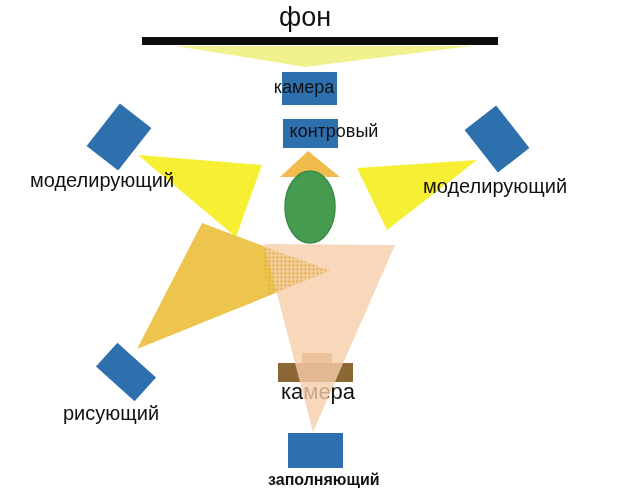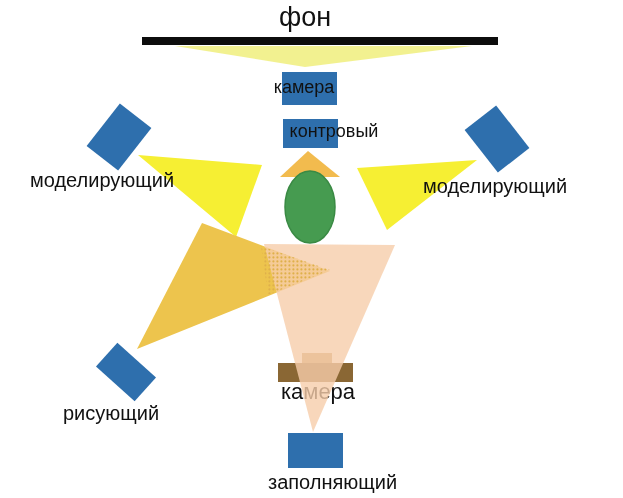--- a/index.html
+++ b/index.html
@@ -16,21 +16,21 @@
   }
   .ctr{transform:translateX(-50%);}
   #lbl-fon{left:305px;top:4px;font-size:27px;}
   #lbl-fonovy{left:304px;top:78px;font-size:18px;}
   #lbl-kontrovy{left:310px;top:122px;font-size:18px;padding-left:48px;}
   #lbl-model{left:313px;top:195px;font-size:23px;}
   #lbl-mod-left{left:30px;top:170px;font-size:20px;}
   #lbl-mod-right{left:423px;top:176px;font-size:20px;}
   #lbl-key{left:63px;top:403px;font-size:20px;}
   #lbl-camera{left:318px;top:381px;font-size:22px;}
-  #lbl-fill{left:268px;top:472px;font-size:20px;}
+  #lbl-fill{left:268px;top:472px;font-size:16px;font-weight:bold;}
 </style>
 </head>
 <body>
 
 <div id="stage">
 
   <svg id="base-layer" width="623" height="498" viewBox="0 0 623 498">
 
     <rect x="142" y="37" width="356" height="8" fill="#0d0d0d"></rect>
 

